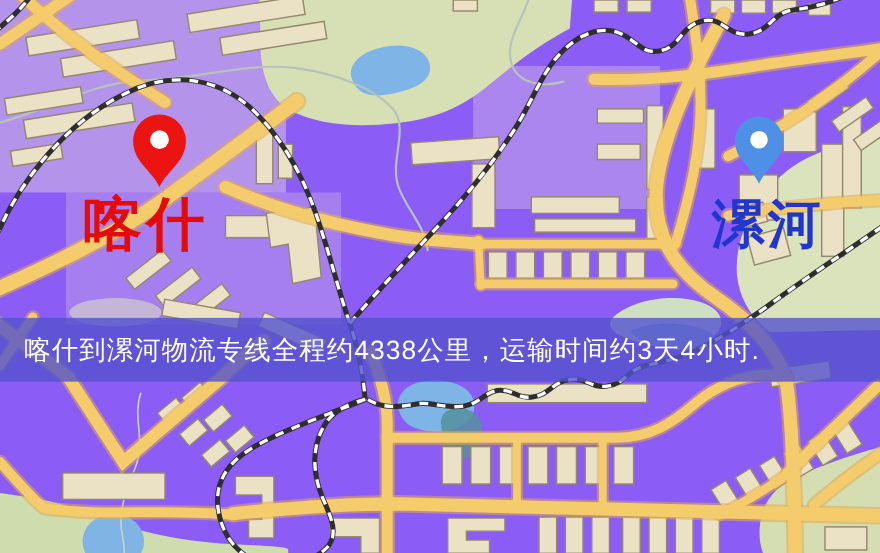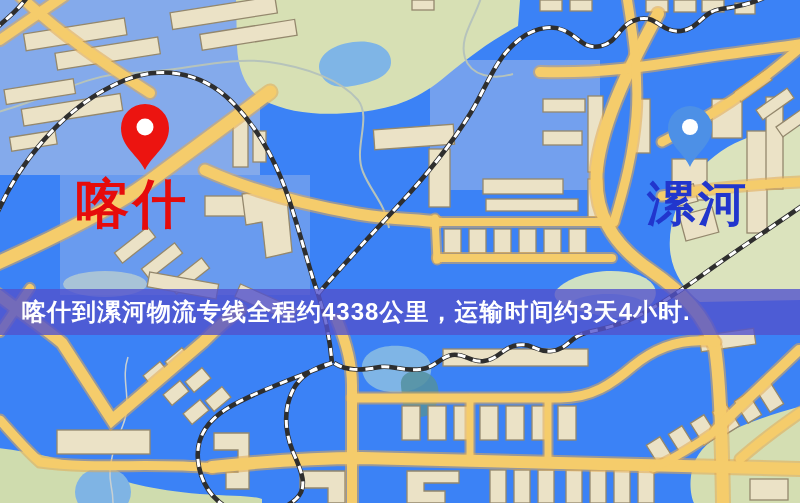--- a/index.html
+++ b/index.html
@@ -1,22 +1,22 @@
 <!DOCTYPE html>
 <html><head>
 <meta charset="utf-8">
 <style>
   html,body{margin:0;padding:0;background:#222;font-family:"Liberation Sans",sans-serif;}
-  .stage{position:relative;width:800px;height:503px;overflow:hidden;background:#3b82f6;}
+  .stage{position:relative;width:800px;height:503px;overflow:hidden;background:#8b5cf6;}
   .stage svg{position:absolute;left:0;top:0;display:block;}
   .banner{
-    position:absolute;left:0;top:289px;width:800px;height:46px;
+    position:absolute;left:0;top:289px;width:800px;height:58px;
     background:rgba(83,83,205,0.80);
     display:flex;align-items:center;
-    box-sizing:border-box;padding-left:22px;font-weight:bold;
+    box-sizing:border-box;padding-left:22px;
   }
   .banner span{
     color:#fff;font-size:24px;letter-spacing:1px;white-space:nowrap;
     font-family:"Liberation Sans",sans-serif;
   }
   .city-label{font-family:"Liberation Serif",serif;font-weight:bold;}
 </style>
 </head>
 <body>
 

